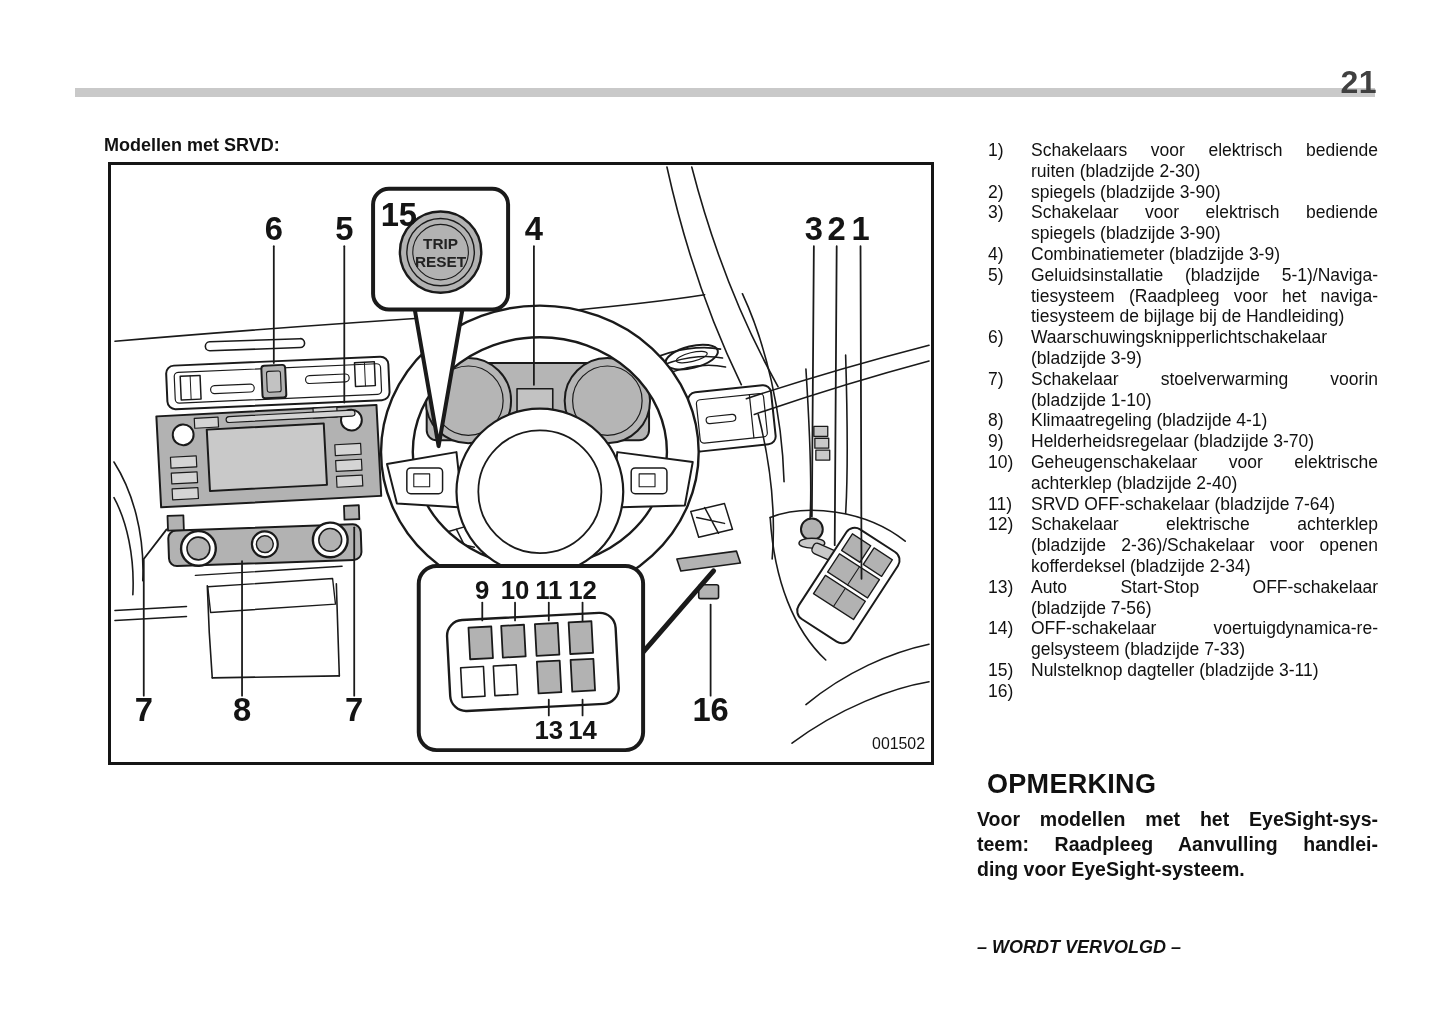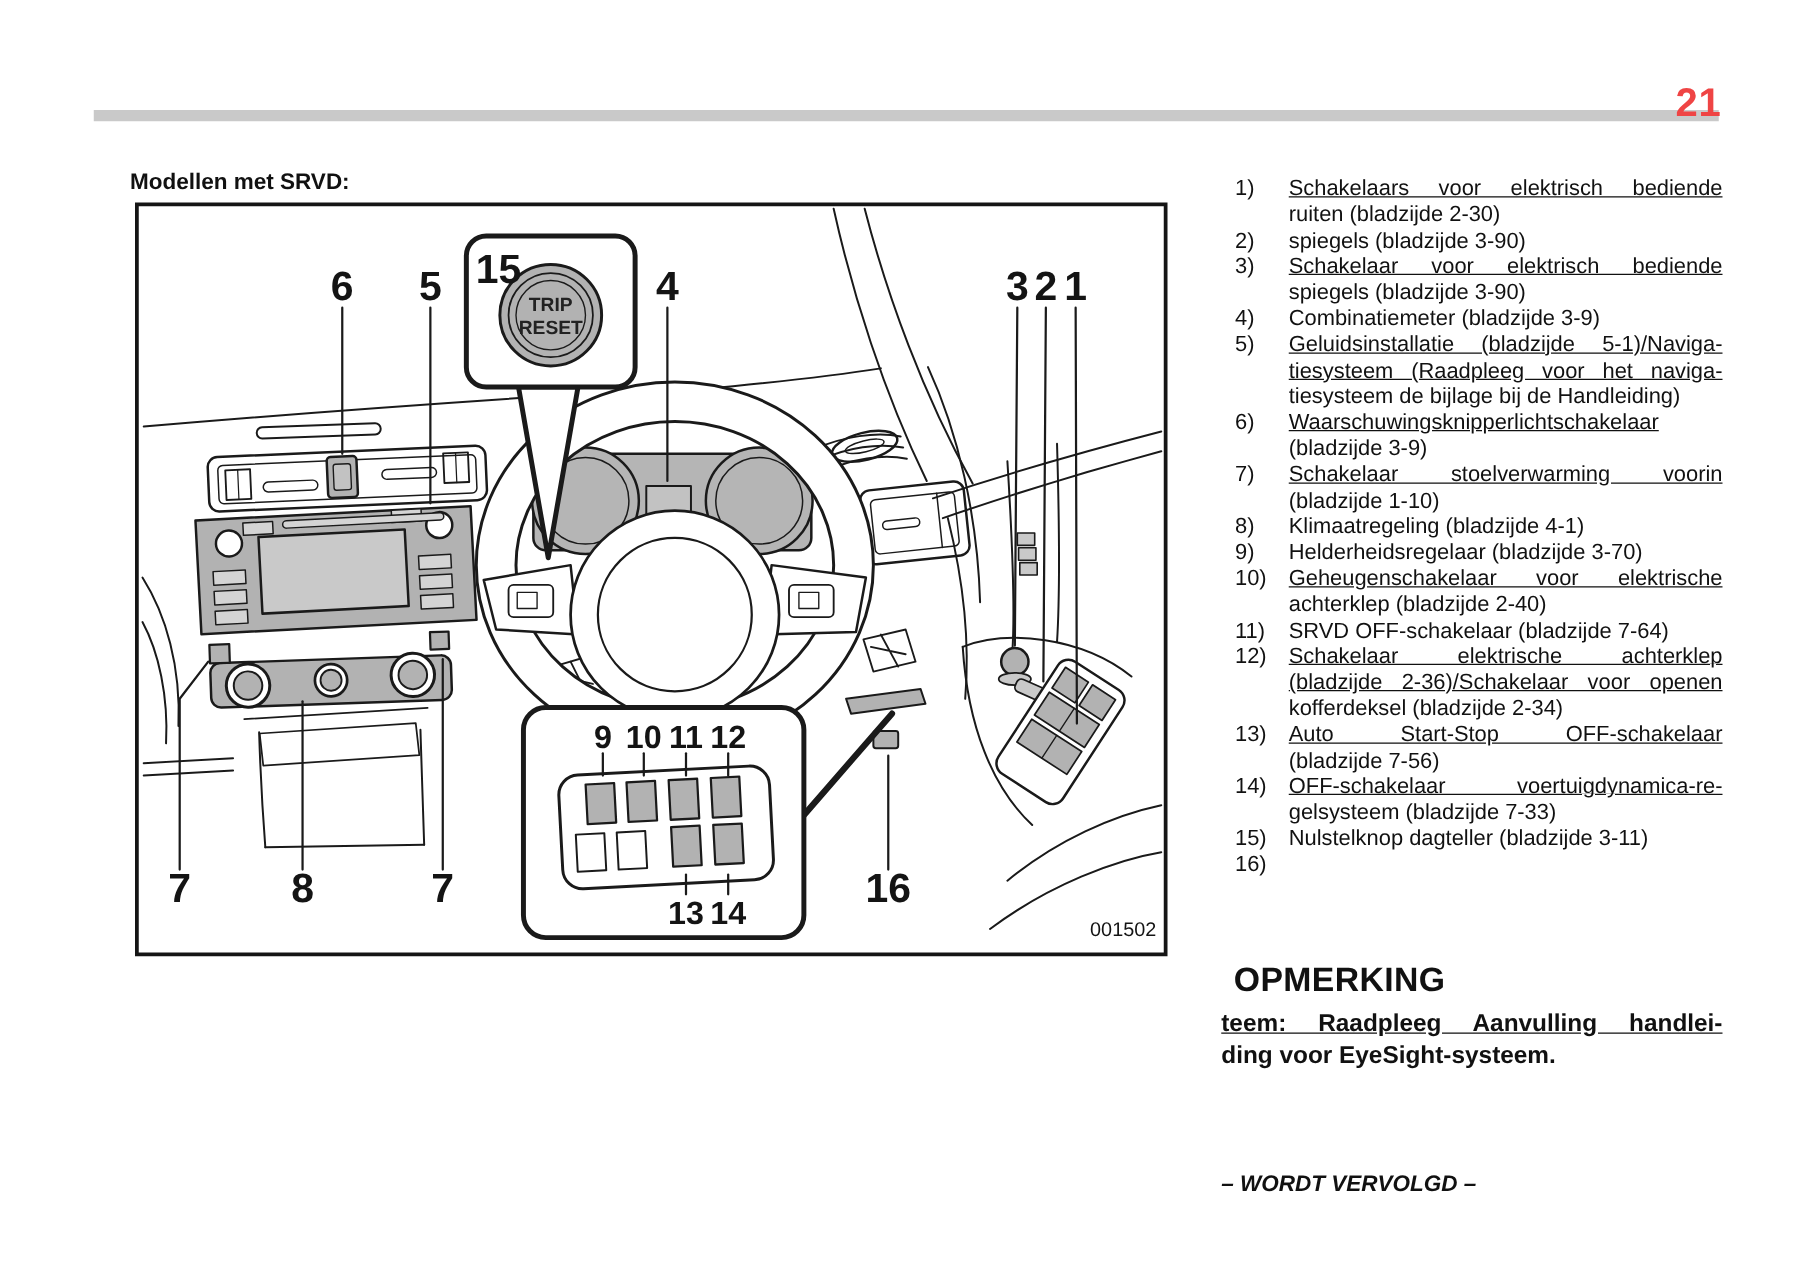--- a/index.html
+++ b/index.html
@@ -2,31 +2,31 @@
 <html><head>
 <meta charset="utf-8">
 <style>
   html,body{margin:0;padding:0;background:#e8e8e8;}
   .page{
     position:relative;width:1445px;height:1018px;background:#ffffff;
     font-family:"Liberation Sans",sans-serif;color:#111;overflow:hidden;
   }
   .top-rule{position:absolute;left:75px;top:88px;width:1300px;height:9px;background:#c9c9c9;}
   .page-num{position:absolute;left:1257px;top:64px;width:120px;text-align:right;
-    font-size:32px;font-weight:bold;color:#ef4444;letter-spacing:0.5px;}
+    font-size:32px;font-weight:bold;color:#404040;letter-spacing:0.5px;}
   .fig-heading{position:absolute;left:104px;top:135px;font-size:18px;font-weight:bold;}
   .fig-frame{position:absolute;left:108px;top:162px;width:826px;height:603px;
     border:3px solid #151515;box-sizing:border-box;background:#fff;}
   .fig-frame svg{position:absolute;left:0;top:0;width:820px;height:597px;}
 
   .legend{position:absolute;left:988px;top:140px;width:390px;font-size:17.5px;line-height:20.8px;}
   .lg-item{display:flex;}
   .lg-num{flex:0 0 43px;}
   .lg-txt{flex:1;min-width:0;}
-  .jl{text-align:justify;text-align-last:justify;text-decoration:underline;}
+  .jl{text-align:justify;text-align-last:justify;}
 
   .note-title{position:absolute;left:943px;top:769px;font-size:27px;font-weight:bold;letter-spacing:0.3px;margin-left:44px;}
   .note-body{position:absolute;left:977px;top:807px;width:401px;font-size:19.5px;font-weight:bold;line-height:25px;}
   .footer{position:absolute;left:977px;top:937px;width:400px;text-align:left;
     font-size:18px;font-weight:bold;font-style:italic;}
 
   text{font-family:"Liberation Sans",sans-serif;fill:#141414;}
   .cnum{font-size:33px;font-weight:bold;text-anchor:middle;}
   .bnum{font-size:26px;font-weight:bold;text-anchor:middle;}
   .btxt{font-size:15.5px;font-weight:bold;text-anchor:middle;fill:#222;}
@@ -354,18 +354,19 @@
           <div class="lg-line">Nulstelknop dagteller (bladzijde 3-11)</div>
         </div>
       </div>
       <div class="lg-item">
         <div class="lg-num">16)</div>
       </div>
     </div>
 
   <div class="note-title">OPMERKING</div>
   <div class="note-body" id="note-body">
+      <div class="jl">Voor modellen met het EyeSight-sys-</div>
       <div class="jl">teem: Raadpleeg Aanvulling handlei-</div>
       <div class="">ding voor EyeSight-systeem.</div>
     </div>
 
   <div class="footer">– WORDT VERVOLGD –</div>
 </div>
 
 </body></html>

